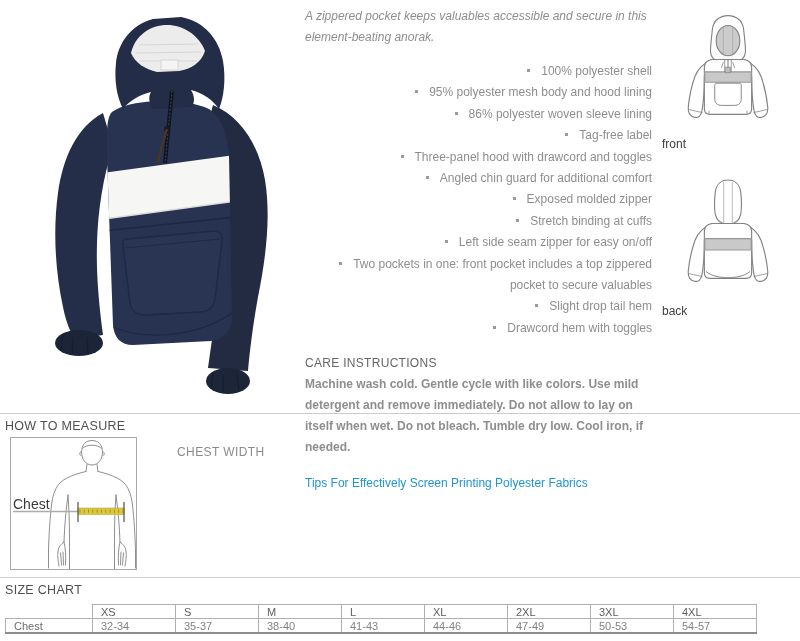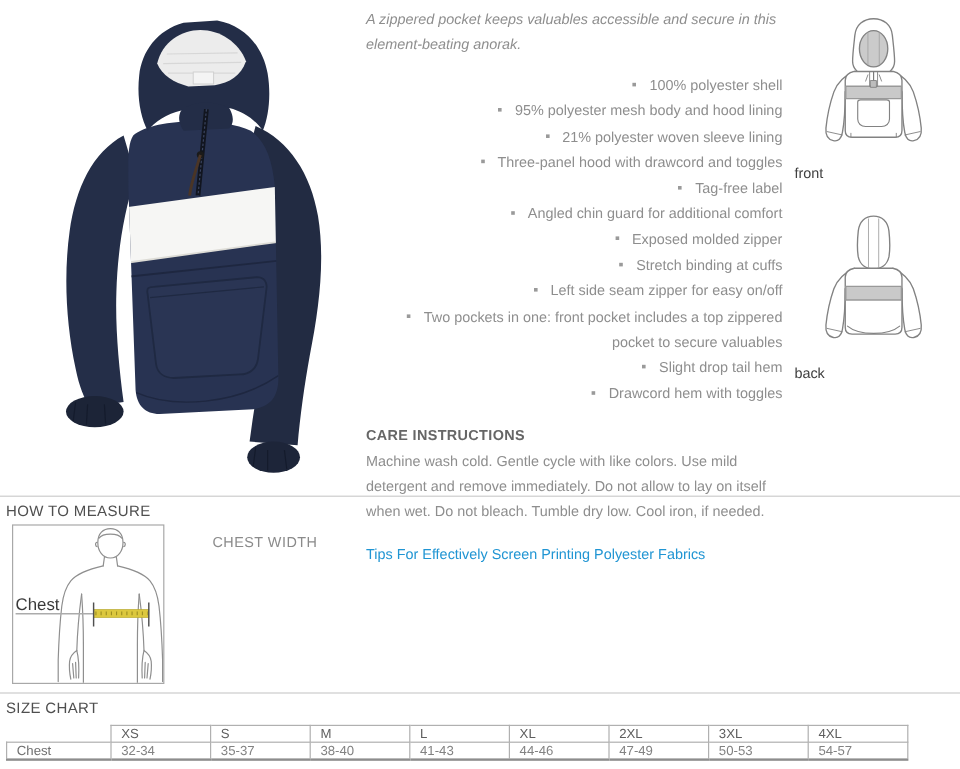--- a/index.html
+++ b/index.html
@@ -12,23 +12,23 @@
   .desc { position:absolute; left:305px; top:6px; width:347px;
           font-size:12px; line-height:21px; color:#8e8e8e; }
   .desc p { margin:0; }
   .intro { margin-bottom:13px !important;font-style:italic; }
   ul.features { list-style:none; margin:0; padding:0; }
   ul.features li { line-height:21.4px;text-align:right; }
   ul.features li::before {
     content:""; display:inline-block; width:3px; height:3px;
     background:#9a9a9a; vertical-align:3px; margin-right:11px;
   }
-  .care-head { margin:14px 0 0 0 !important; font-weight:bold; color:#666;
+  .care-head { margin:14px 0 0 0 !important; font-weight:normal; color:#666;
                font-size:12px; letter-spacing:.3px; }
-  .care-text { margin:0 !important; }
+  .care-text { margin:0 !important;font-weight:bold; }
   .tips-link { display:inline-block; margin-top:15px; color:#2095d3;
                text-decoration:none; font-size:12px; cursor:pointer; }
 
   
   .sketch { position:absolute; }
   .sketch-label { position:absolute; font-size:12px; color:#404040; }
 
   
   .rule { position:absolute; left:0; width:800px; border-top:1px solid #ccc; height:0; }
   .sec-heading { position:absolute; left:5px; font-size:12.5px; font-weight:normal;
@@ -94,23 +94,23 @@
     <path d="M157,86 L150,158" stroke="#3a4460" stroke-width="1" stroke-dasharray="2,1.6" fill="none"></path>
     <circle cx="152" cy="124" r="3" fill="#1a1a1a"></circle>
     <path d="M152,124 C148,138 144,148 143,158" stroke="#4a3526" stroke-width="2.4" fill="none"></path>
   </svg>
 
   <div class="desc">
     <p class="intro">A zippered pocket keeps valuables accessible and secure in this element-beating anorak.</p>
     <ul class="features">
       <li>100% polyester shell</li>
       <li>95% polyester mesh body and hood lining</li>
-      <li>21% polyester woven sleeve lining</li>
+      <li>86% polyester woven sleeve lining</li>
+      <li>Tag-free label</li>
       <li>Three-panel hood with drawcord and toggles</li>
-      <li>Tag-free label</li>
       <li>Angled chin guard for additional comfort</li>
       <li>Exposed molded zipper</li>
       <li>Stretch binding at cuffs</li>
       <li>Left side seam zipper for easy on/off</li>
       <li>Two pockets in one: front pocket includes a top zippered pocket to secure valuables</li>
       <li>Slight drop tail hem</li>
       <li>Drawcord hem with toggles</li>
     </ul>
     <p class="care-head">CARE INSTRUCTIONS</p>
     <p class="care-text">Machine wash cold. Gentle cycle with like colors. Use mild detergent and remove immediately. Do not allow to lay on itself when wet. Do not bleach. Tumble dry low. Cool iron, if needed.</p>

